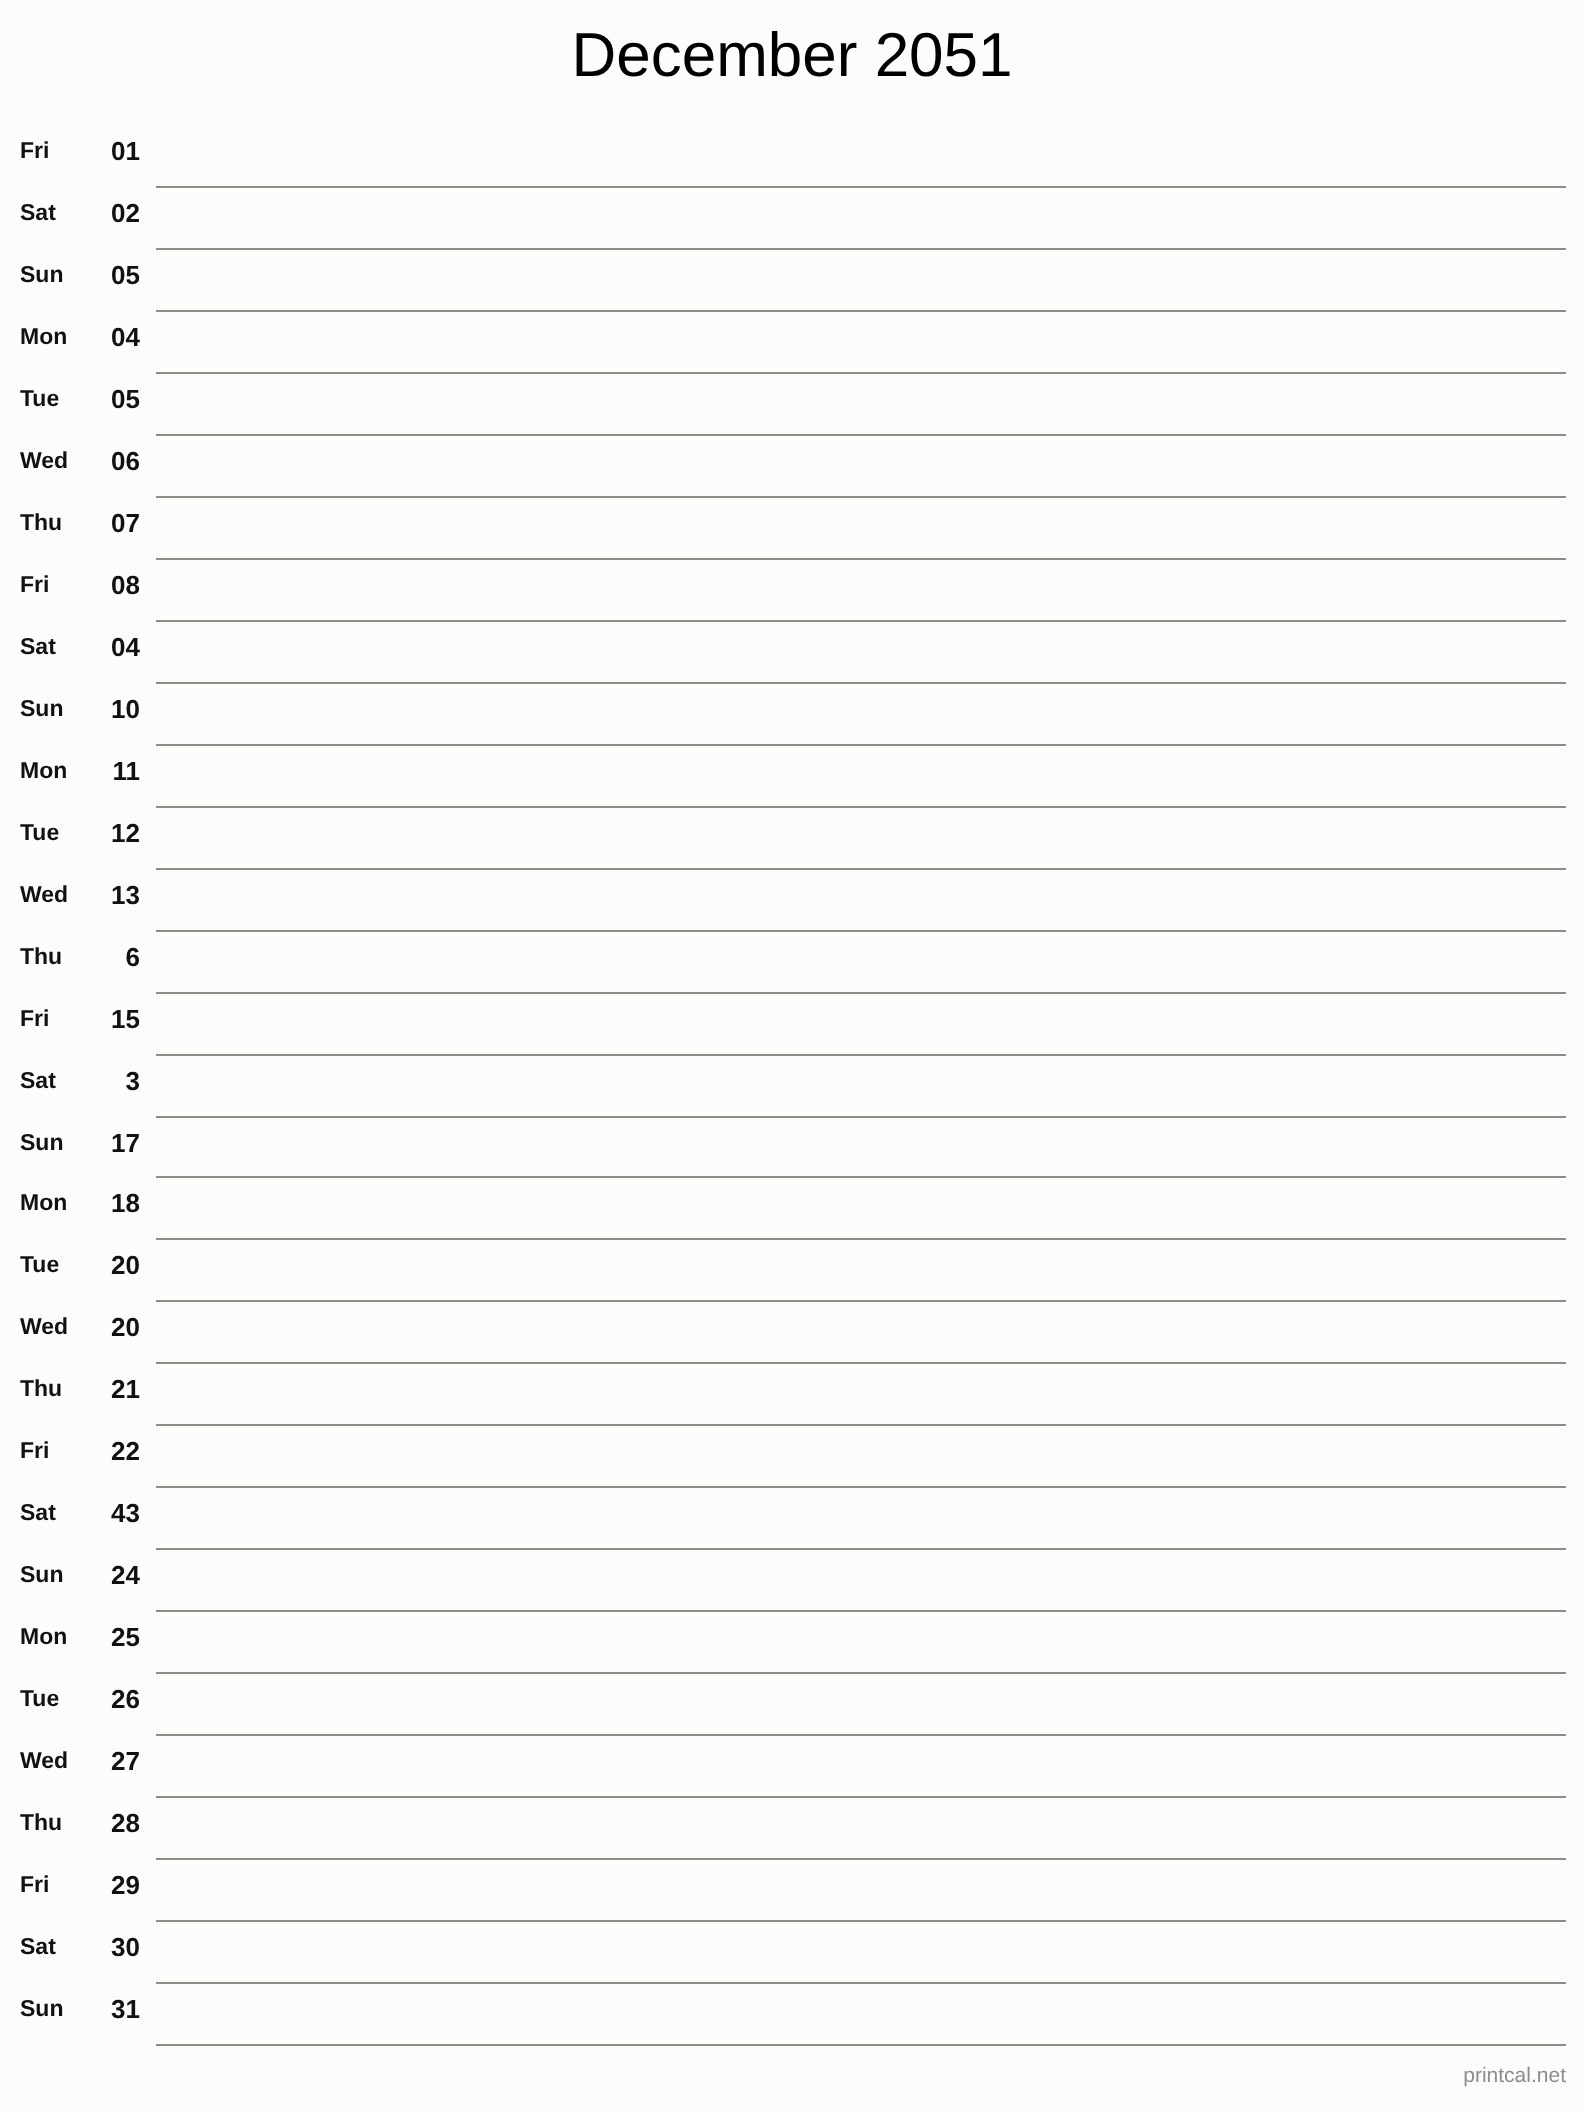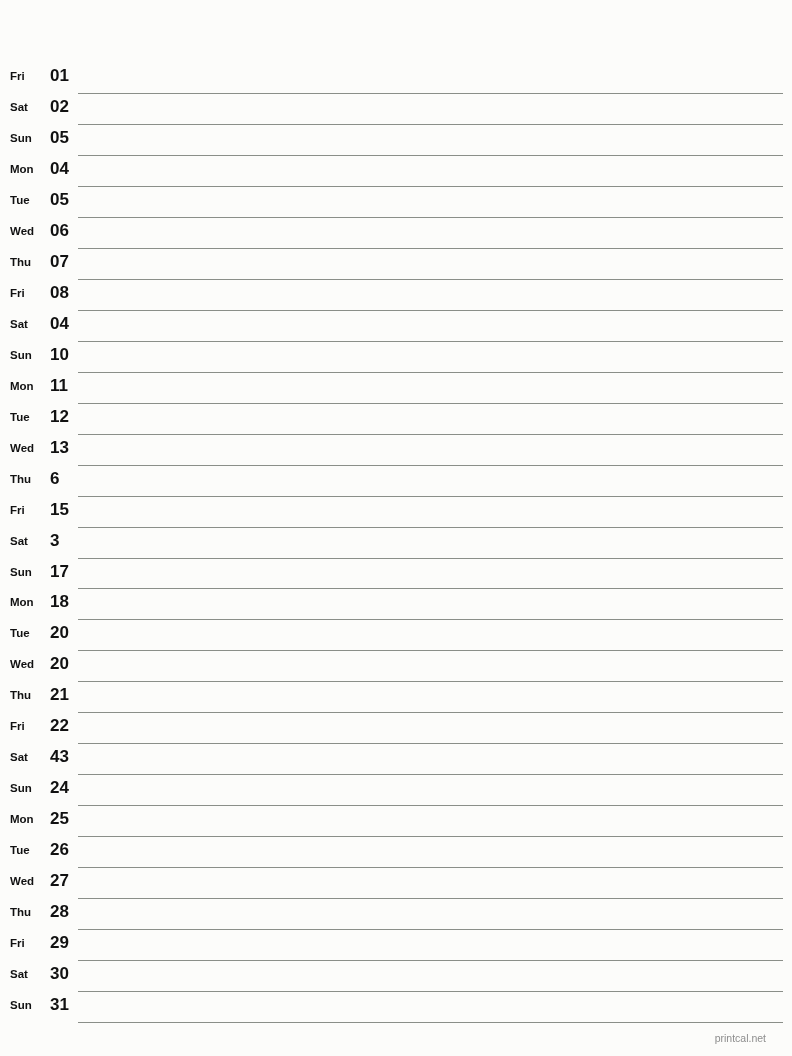--- a/index.html
+++ b/index.html
@@ -61,55 +61,56 @@
     line-height: 14px;
     text-align: left;
     color: #111;
   }
 
   .dayrow .daynum {
     position: absolute;
     left: 50px;
     top: 6px;
     width: 20px;
-    font-size: 17px;
+    font-size: 13px;
     font-weight: bold;
     line-height: 14px;
-    text-align: left;
+    text-align: right;
     color: #111;
   }
 
   .dayrow .ruleline {
     position: absolute;
     left: 78px;
     right: 9px;
     bottom: 0;
     height: 0;
     border-bottom: 1px solid #8a8e88;
   }
 
   
   .footer {
     position: absolute;
     left: 0;
     top: 1032px;
     width: 792px;
-    padding-right: 26px;
+    padding-right: 9px;
     box-sizing: border-box;
     text-align: right;
     font-size: 10.5px;
     line-height: 13px;
     color: #8d8d8d;
   }
 </style>
 </head>
 <body>
 
 <div class="page">
 
+  <div class="title">December 2051</div>
 
   <div class="daylist">
       <div class="dayrow">
         <span class="weekday">Fri</span>
         <span class="daynum">01</span>
         <span class="ruleline"></span>
       </div>
       <div class="dayrow">
         <span class="weekday">Sat</span>
         <span class="daynum">02</span>

